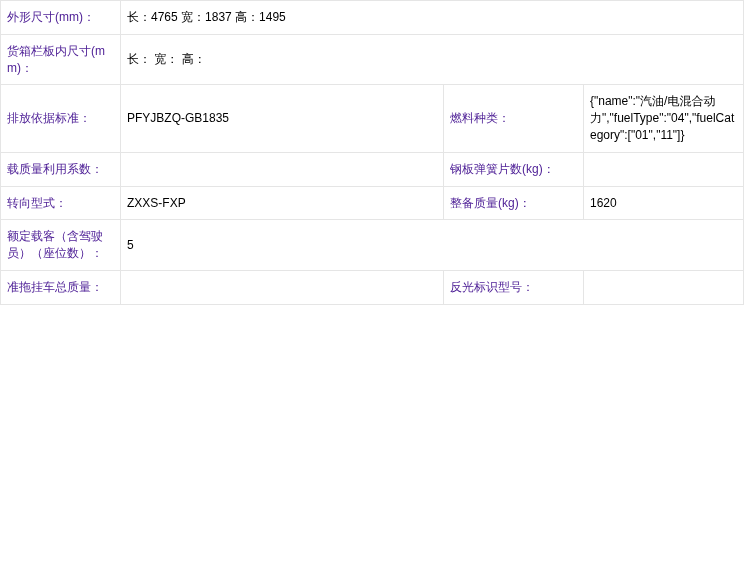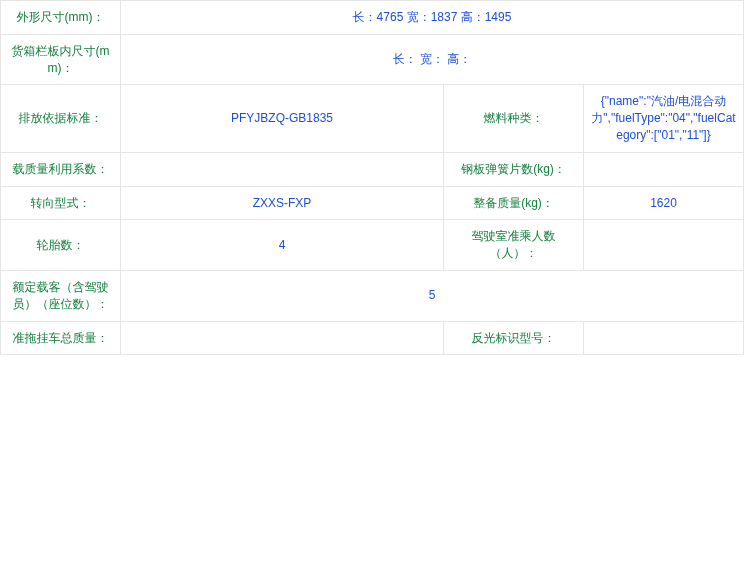--- a/index.html
+++ b/index.html
@@ -17,26 +17,24 @@
   }
   td {
     border: 1px solid #e5e5e5;
     padding: 8px 6px;
     vertical-align: middle;
     word-break: break-all;
     line-height: 1.4;
   }
   td.label {
     width: 120px;
-    color: #15803d;
-    text-align: center;
+    color: #4c1d95;
   }
   td.value {
-    color: #1d4ed8;
-    text-align: center;
+    color: #000000;
   }
 </style>
 </head>
 <body>
 
 <table>
   <colgroup>
     <col style="width:120px">
     <col>
     <col style="width:140px">
@@ -63,26 +61,20 @@
         <td class="label">钢板弹簧片数(kg)：</td>
         <td class="value"></td>
       </tr>
       <tr>
         <td class="label">转向型式：</td>
         <td class="value">ZXXS-FXP</td>
         <td class="label">整备质量(kg)：</td>
         <td class="value">1620</td>
       </tr>
       <tr>
-        <td class="label">轮胎数：</td>
-        <td class="value">4</td>
-        <td class="label">驾驶室准乘人数（人）：</td>
-        <td class="value"></td>
-      </tr>
-      <tr>
         <td class="label">额定载客（含驾驶员）（座位数）：</td>
         <td class="value" colspan="3">5</td>
       </tr>
       <tr>
         <td class="label">准拖挂车总质量：</td>
         <td class="value"></td>
         <td class="label">反光标识型号：</td>
         <td class="value"></td>
       </tr>
     </tbody>

